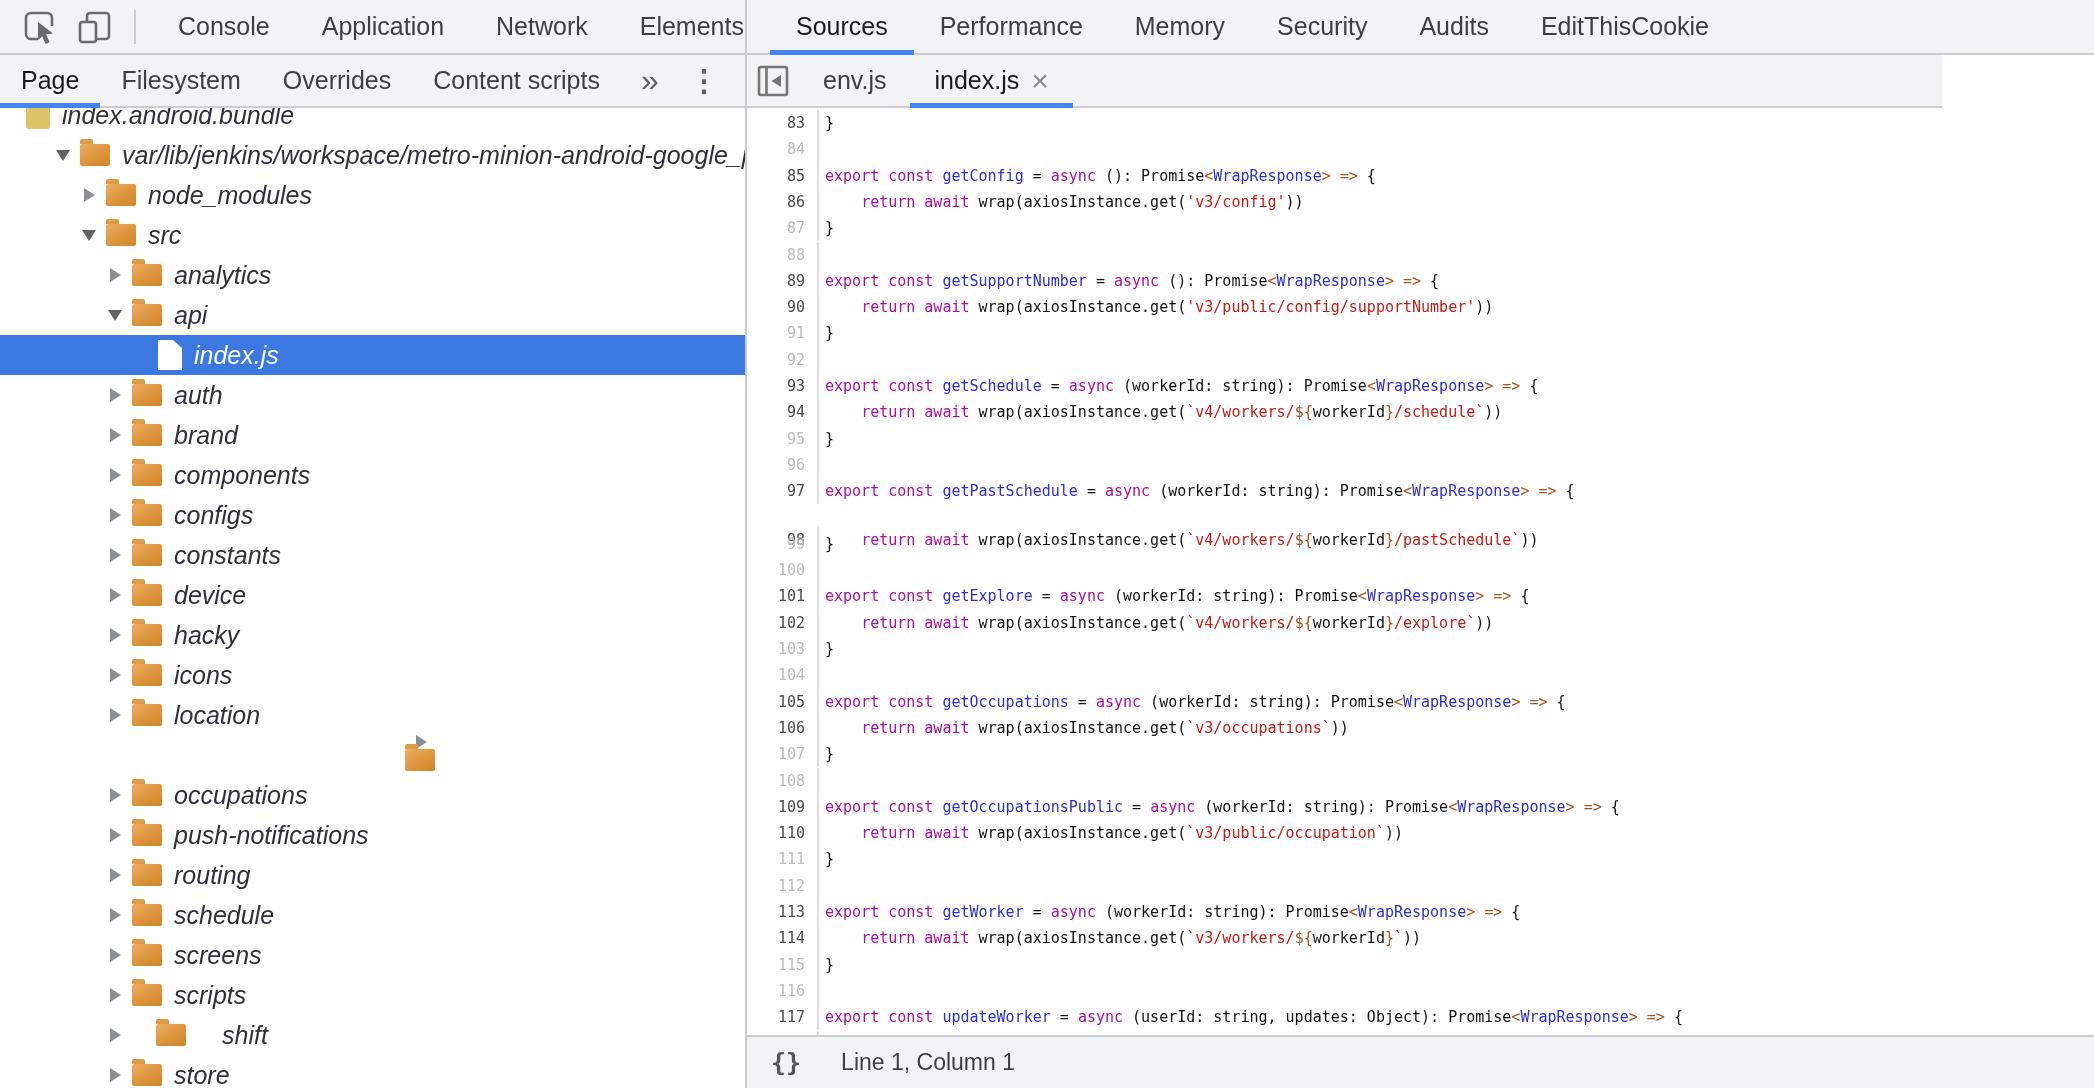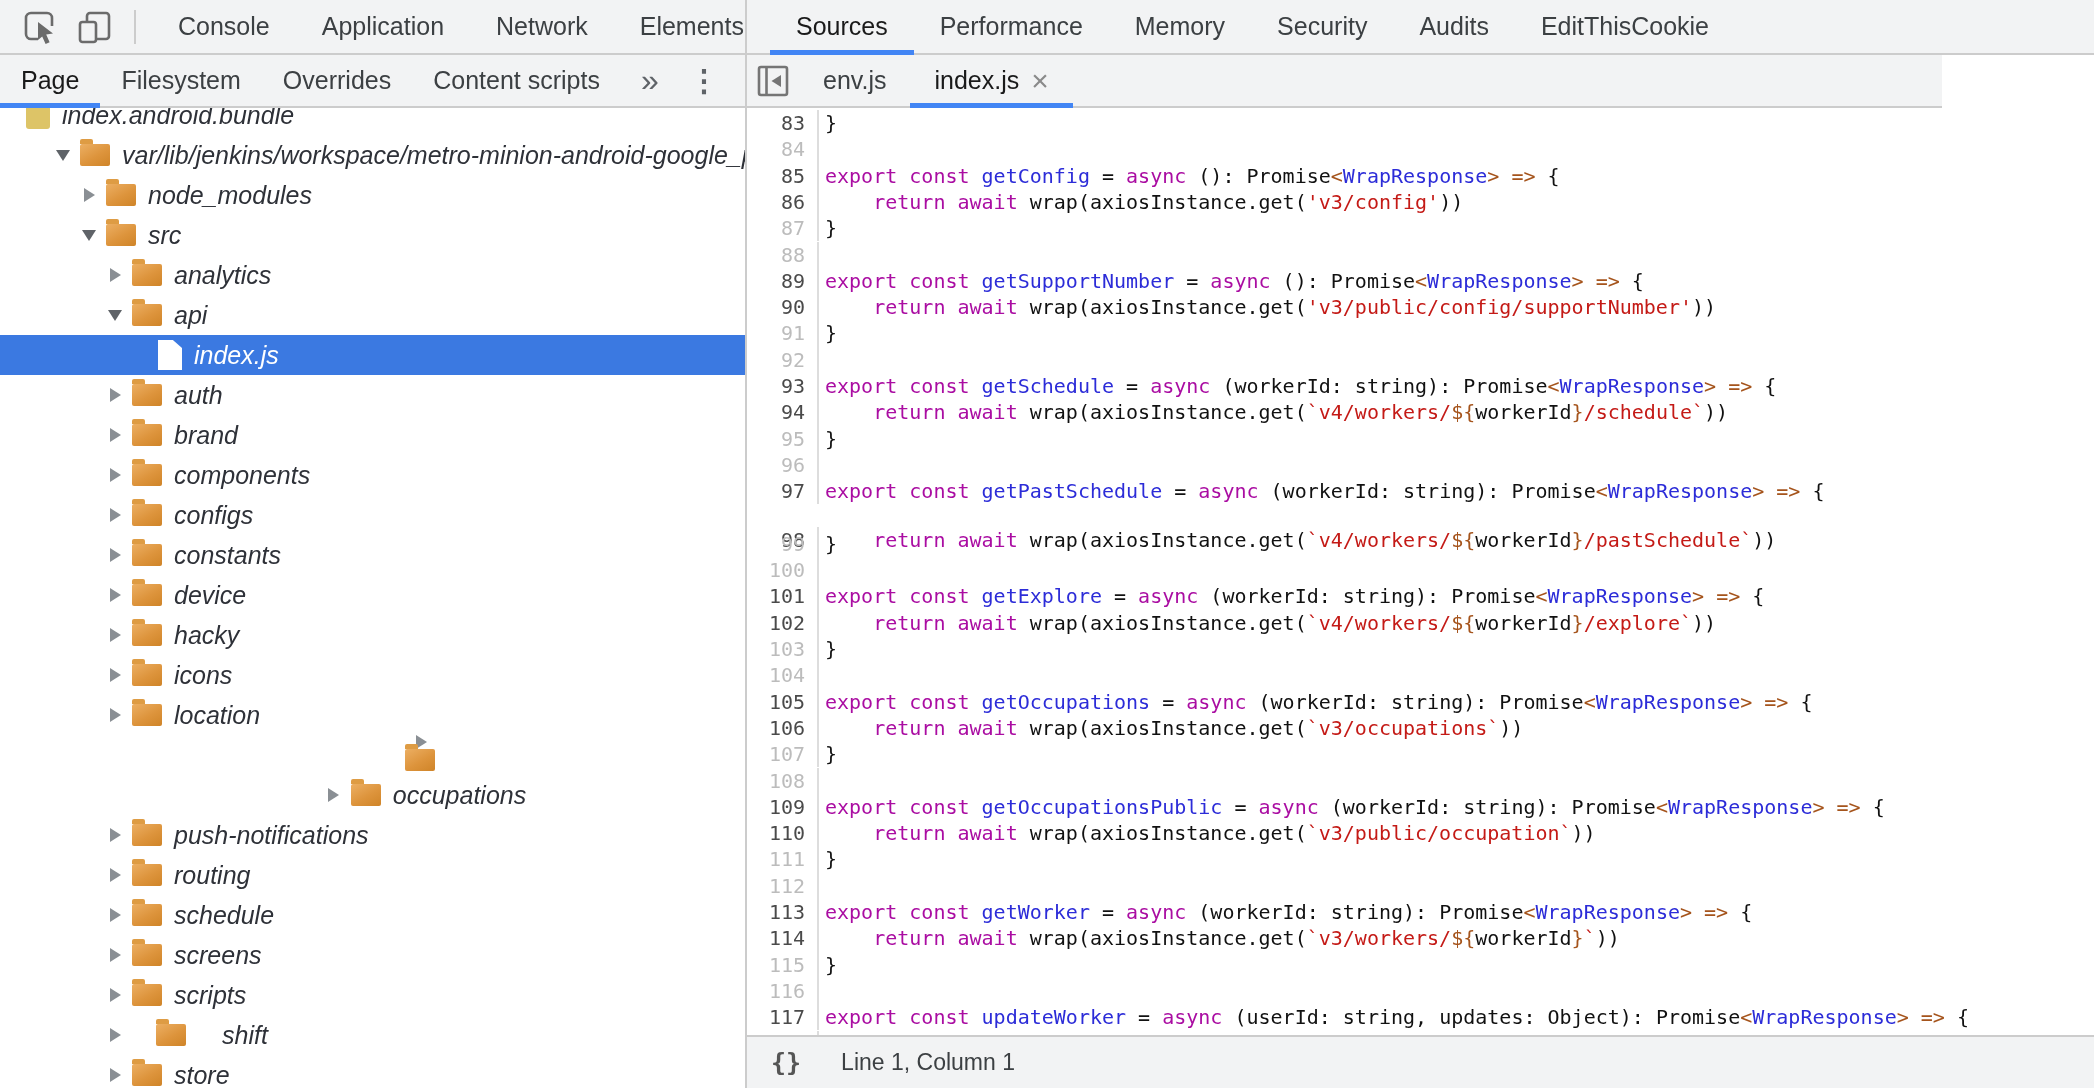--- a/index.html
+++ b/index.html
@@ -40,21 +40,21 @@
   .icon-folder{width:30px;height:22px;flex:none;margin-right:12px;border-radius:2px;position:relative;
     background:linear-gradient(150deg,#ecaf63 0%,#dd943c 55%,#cf8428 100%);}
   .icon-folder::before{content:"";position:absolute;top:-5px;left:0;width:13px;height:5px;border-radius:2px 2px 0 0;background:#de9c44;}
   .icon-doc{width:24px;height:30px;flex:none;margin-right:12px;background:#fff;
     clip-path:polygon(0 0,62% 0,100% 27%,100% 100%,0 100%);}
   .icon-bundle{width:24px;height:28px;flex:none;margin-right:12px;border-radius:3px;background:#ddc467;}
   .tlabel{font-size:25px;font-style:italic;color:#2e3138;}
   .trow.selected .tlabel{color:#fff;}
   
   #code{position:absolute;left:747px;top:108px;right:0;bottom:53px;overflow:hidden;background:#fff;
-        font-family:"DejaVu Sans Mono",monospace;font-size:20px;}
+        font-family:"DejaVu Sans Mono",monospace;font-size:15px;}
   .cl{position:absolute;left:0;right:0;height:27px;display:flex;align-items:baseline;line-height:26.3px;}
   .gut{width:58px;flex:none;text-align:right;padding-right:12px;border-right:2px solid #ddd;color:#4a4a4a;}
   .gut.dim{color:#bcbcbc;}
   .src{padding-left:6px;white-space:pre;color:#111;}
   .kw{color:var(--keyword,#aa0da2);} .def{color:var(--definition,#2c2cd8);}
   .str{color:var(--string,#c41a16);} .op{color:var(--operator,#a5541c);} .pl{color:#111;}
   
   #statusbar{position:absolute;left:747px;right:0;bottom:0;height:53px;box-sizing:border-box;background:#f2f3f4;
              border-top:2px solid #ccc;display:flex;align-items:center;}
   #format-btn{font-family:"DejaVu Sans Mono",monospace;font-size:25px;color:#555;font-weight:bold;padding:0 18px 0 24px;}
@@ -234,21 +234,21 @@
       <div class="trow" style="top: 587px; padding-left: 106px;">
         <span class="arrow collapsed"></span>
         <span class="icon-folder"></span>
         <span class="tlabel">location</span>
       </div>
       <div class="trow" style="top: 627px; padding-left: 106px; flex-direction: column;">
         <span class="arrow collapsed"></span>
         <span class="icon-folder"></span>
         <span class="tlabel">modals</span>
       </div>
-      <div class="trow" style="top: 667px; padding-left: 106px; justify-content: center;">
+      <div class="trow" style="top: 667px; padding-left: 106px;">
         <span class="arrow collapsed"></span>
         <span class="icon-folder"></span>
         <span class="tlabel">occupations</span>
       </div>
       <div class="trow" style="top: 707px; padding-left: 106px;">
         <span class="arrow collapsed"></span>
         <span class="icon-folder"></span>
         <span class="tlabel">push-notifications</span>
       </div>
       <div class="trow" style="top: 747px; padding-left: 106px;">

